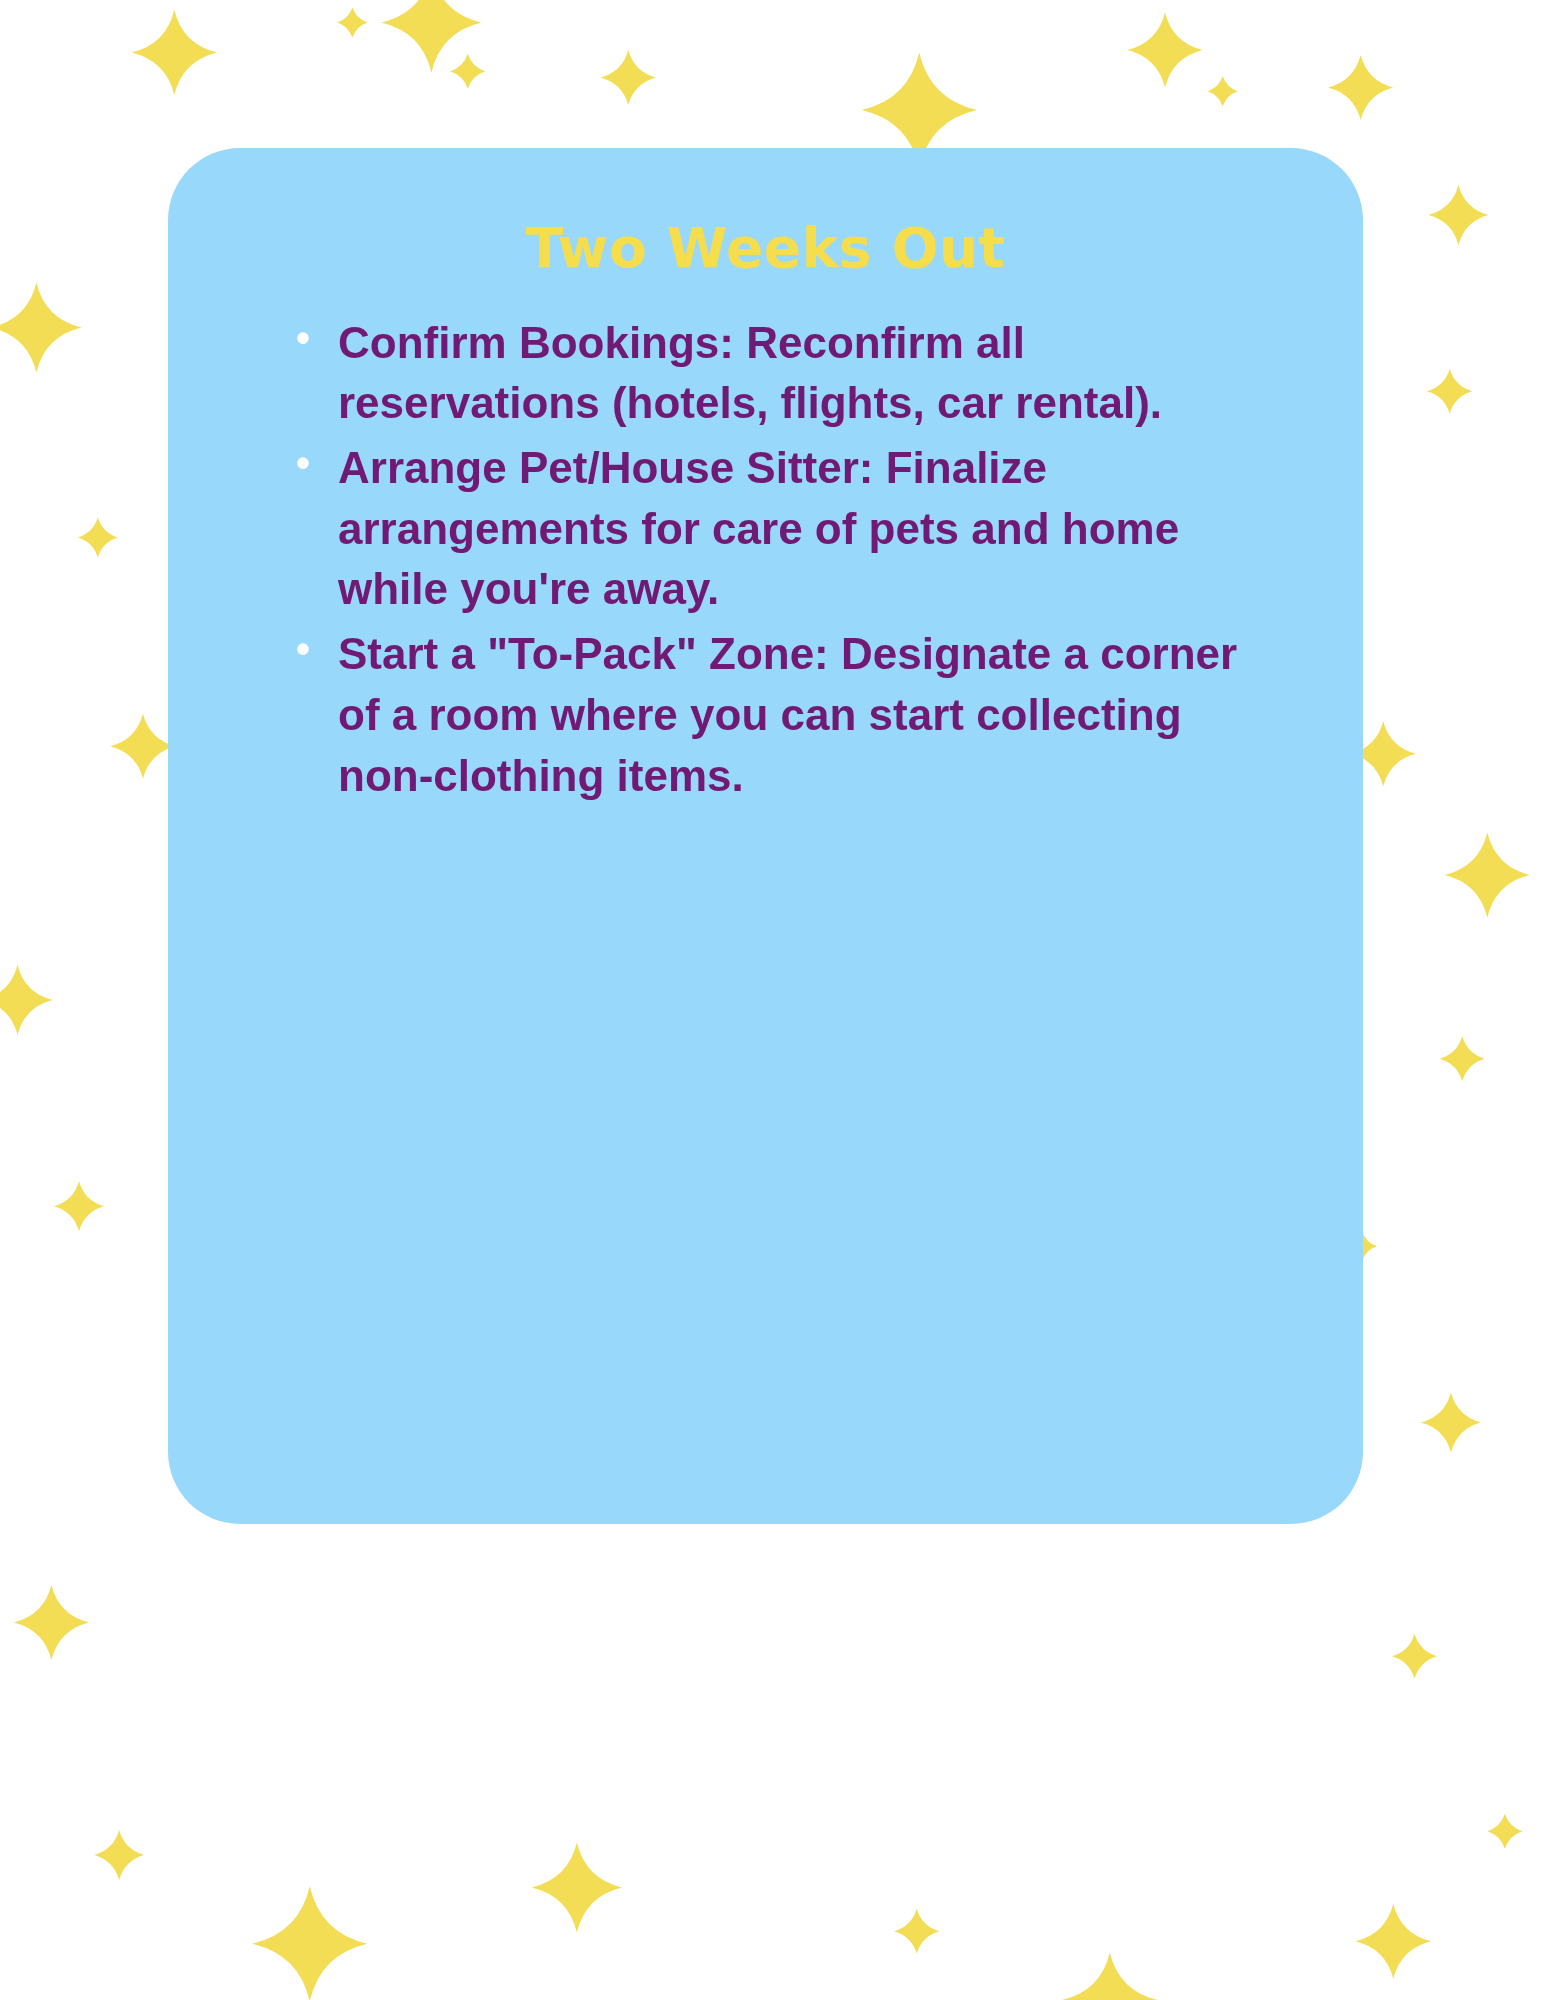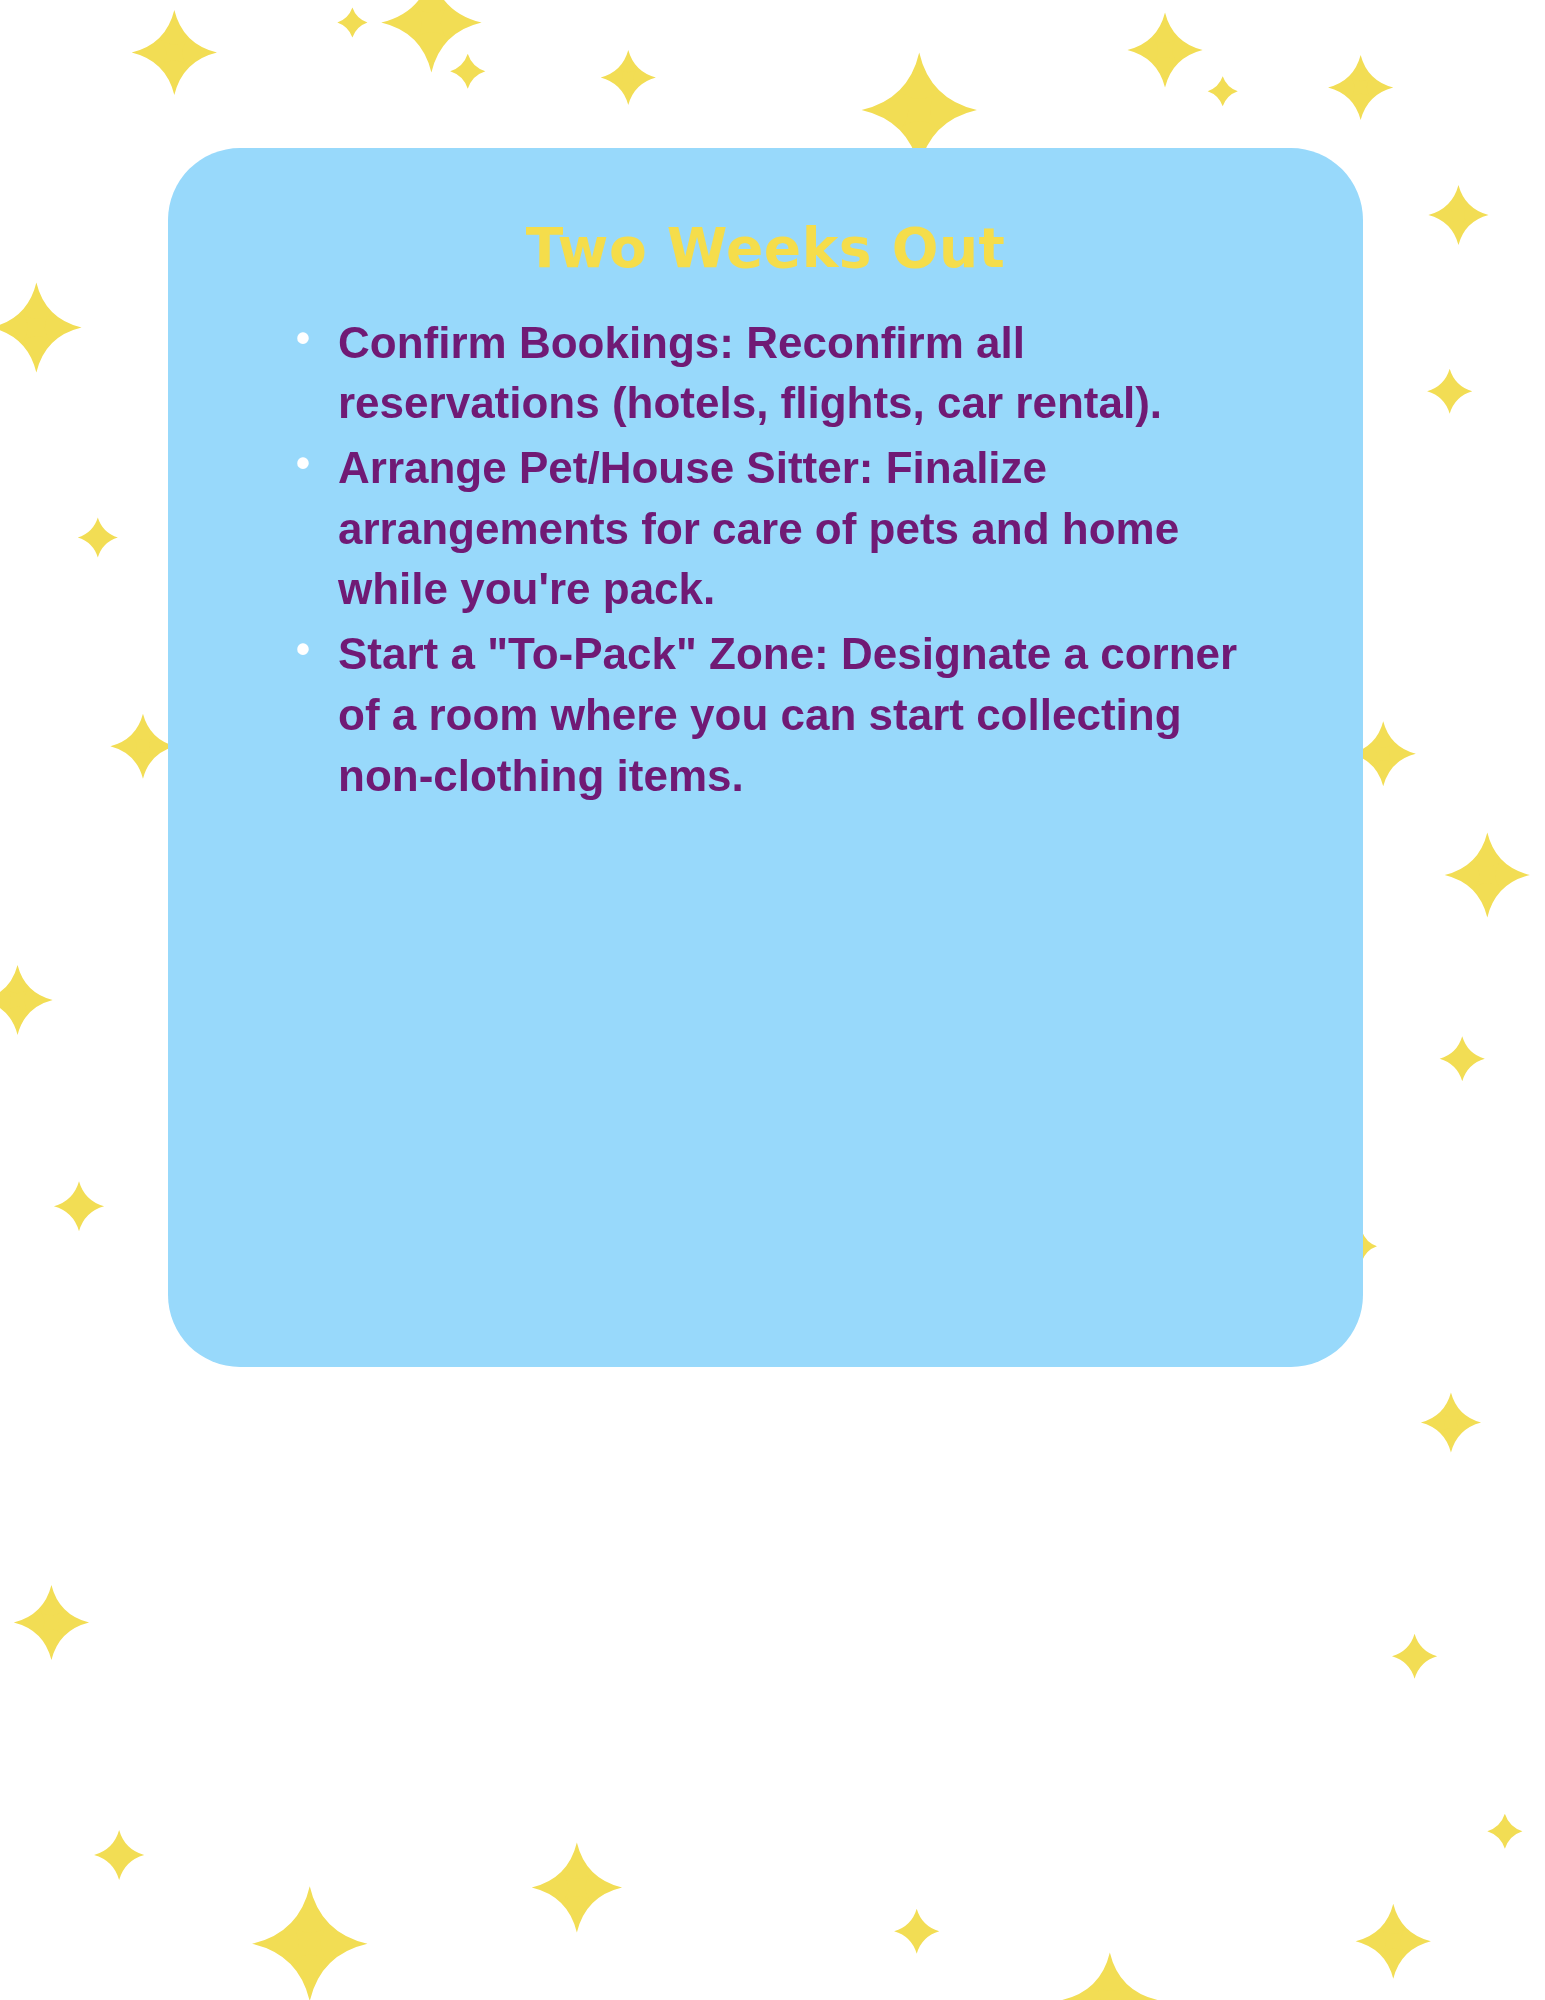--- a/index.html
+++ b/index.html
@@ -21,21 +21,21 @@
     inset: 0;
     z-index: 1;
     pointer-events: none;
   }
 
   .card {
     position: absolute;
     left: 168px;
     top: 148px;
     width: 1195px;
-    height: 1219px;
+    height: 1376px;
     background: #98d9fb;
     border-radius: 72px;
     z-index: 2;
     padding: 70px 100px 60px 100px;
   }
 
   .card-title {
     text-align: center;
     color: #f5dd4b;
     font-size: 55px;
@@ -124,16 +124,16 @@
     <path d="M 1111 1540.4 Q 1112.764 1551.236 1123.6 1553 Q 1112.764 1554.764 1111 1565.6 Q 1109.236 1554.764 1098.4 1553 Q 1109.236 1551.236 1111 1540.4 Z" fill="#f2dd54" transform="rotate(45 1111 1553)"></path>
     <path d="M 885 1562 Q 892.28 1592.72 923 1600 Q 892.28 1607.28 885 1638 Q 877.72 1607.28 847 1600 Q 877.72 1592.72 885 1562 Z" fill="#f2dd54"></path>
     <path d="M 885 1584.04 Q 887.2344 1597.7656 900.96 1600 Q 887.2344 1602.2344 885 1615.96 Q 882.7656 1602.2344 869.04 1600 Q 882.7656 1597.7656 885 1584.04 Z" fill="#f2dd54" transform="rotate(45 885 1600)"></path>
     <path d="M 1200 1451 Q 1203.44 1461.56 1214 1465 Q 1203.44 1468.44 1200 1479 Q 1196.56 1468.44 1186 1465 Q 1196.56 1461.56 1200 1451 Z" fill="#f2dd54"></path>
   </svg>
 
 <div class="card">
   <h1 class="card-title">Two Weeks Out</h1>
   <ul class="checklist">
       <li>Confirm Bookings: Reconfirm all reservations (hotels, flights, car rental).</li>
-      <li>Arrange Pet/House Sitter: Finalize arrangements for care of pets and home while you're pack.</li>
+      <li>Arrange Pet/House Sitter: Finalize arrangements for care of pets and home while you're away.</li>
       <li>Start a "To-Pack" Zone: Designate a corner of a room where you can start collecting non-clothing items.</li>
     </ul>
 </div>
 
 </body></html>

